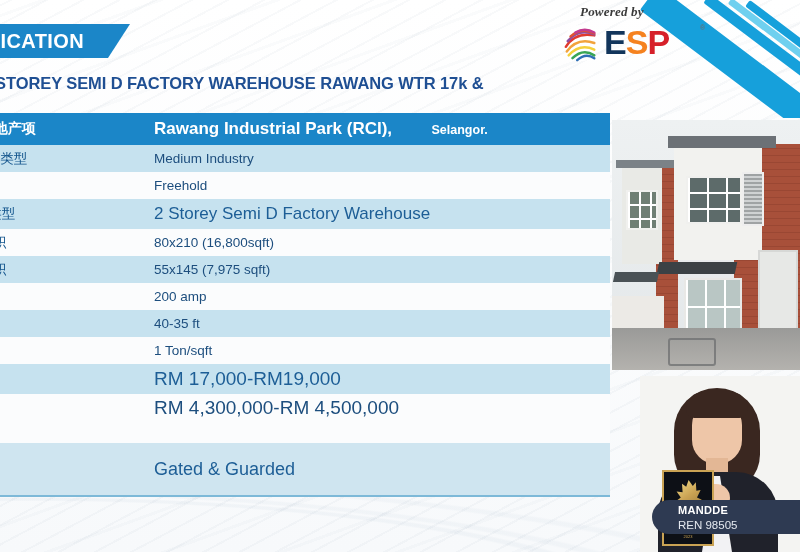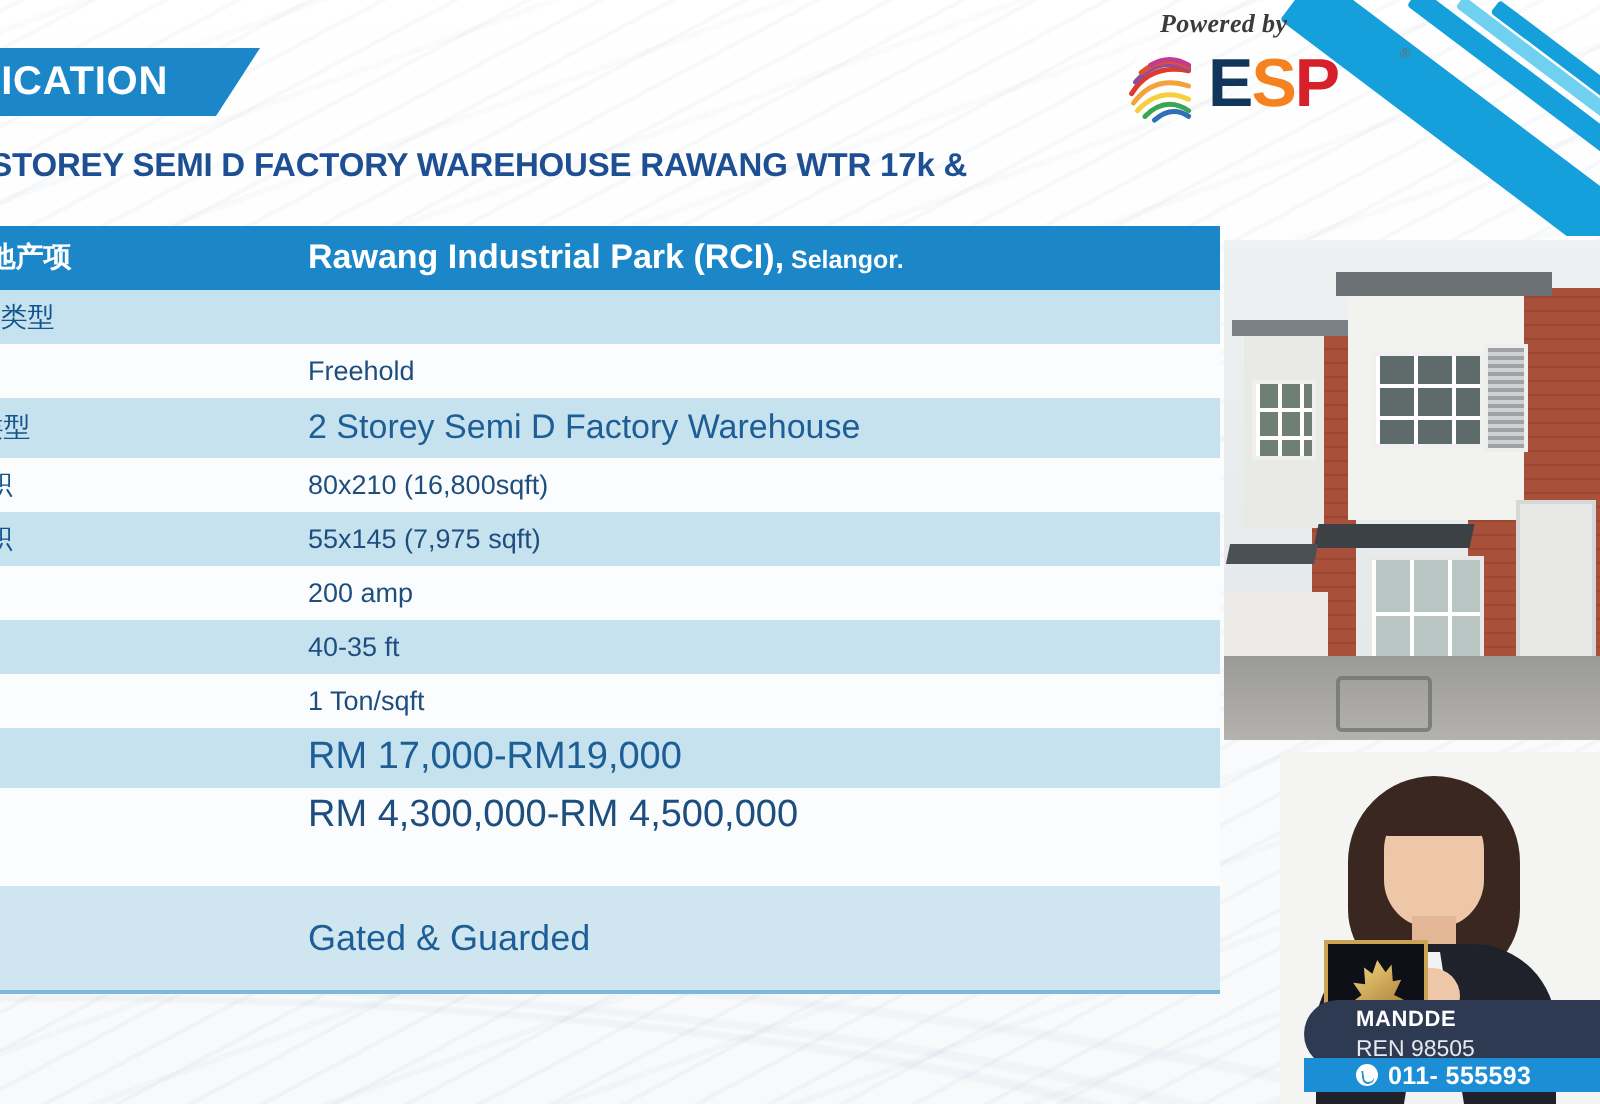--- a/index.html
+++ b/index.html
@@ -86,21 +86,21 @@
     font-size:13.5px;color:#12548c;white-space:nowrap;
   }
   .trow .val{
     flex:1;padding-left:4px;font-size:13.5px;color:#1d4e7e;white-space:nowrap;
   }
   .trow.head{
     height:32px;background:#1b86c8;
   }
   .trow.head .lbl{color:#ffffff;font-weight:bold;font-size:14px;}
   .trow.head .val{color:#ffffff;font-weight:bold;font-size:17px;}
-  .trow.head .val .sub{font-size:12.5px;font-weight:bold;}
+  .trow.head .val .sub{font-size:12.5px;font-weight:bold;margin-left:36px;}
   .trow.band{background:#c6e2ef;}
   .trow.alt{background:#fbfcfd;}
   .trow.big .val{font-size:17px;color:#1d5e96;}
   .trow.big{height:30px;}
   .trow.money .val{font-size:19px;}
   .spacer-row{height:22px;background:#fbfcfd;}
   .trow.remarks{height:52px;background:#cfe5f0;}
   .trow.remarks .val{font-size:18px;color:#1d5e96;}
   .table-bottom-rule{height:2px;background:#7db9d8;width:728px;}
 
@@ -219,20 +219,21 @@
   <div class="table">
     <div class="trow head">
       <div class="lbl">ct Property  房地产项</div>
       <div class="val">
         <span>Rawang Industrial Park (RCI),</span><span class="sub"> Selangor.</span>
       </div>
     </div>
 
     <div class="trow band">
       <div class="lbl">ory of Land 土地类型</div>
+      <div class="val">Medium Industry</div>
     </div>
     <div class="trow alt">
       <div class="lbl"> 占有期</div>
       <div class="val">Freehold</div>
     </div>
     <div class="trow band big">
       <div class="lbl">f Building 建筑类型</div>
       <div class="val">2 Storey Semi D Factory Warehouse</div>
     </div>
     <div class="trow alt">
@@ -309,18 +310,14 @@
     <div class="t1">MALAYSIA</div>
     <div class="t2">REAL ESTATE</div>
     <div class="t3">A W A R D S</div>
     <div class="t4">2023</div>
   </div>
 
   <div class="card">
     <div class="nm">MANDDE</div>
     <div class="ren">REN 98505</div>
   </div>
-  <div class="phonebar">
-    <span class="pi"></span>
-    <span class="pn">011- 555593</span>
-  </div>
 
 </div>
 
 </body></html>

